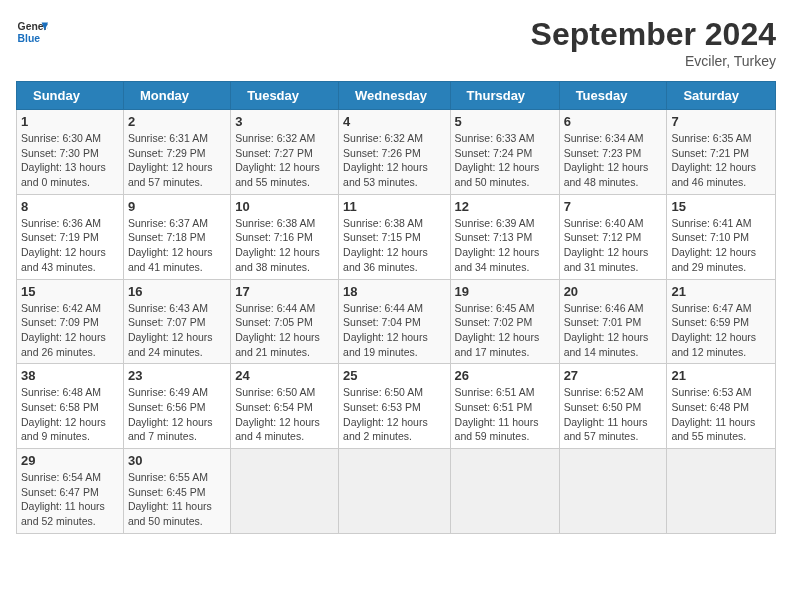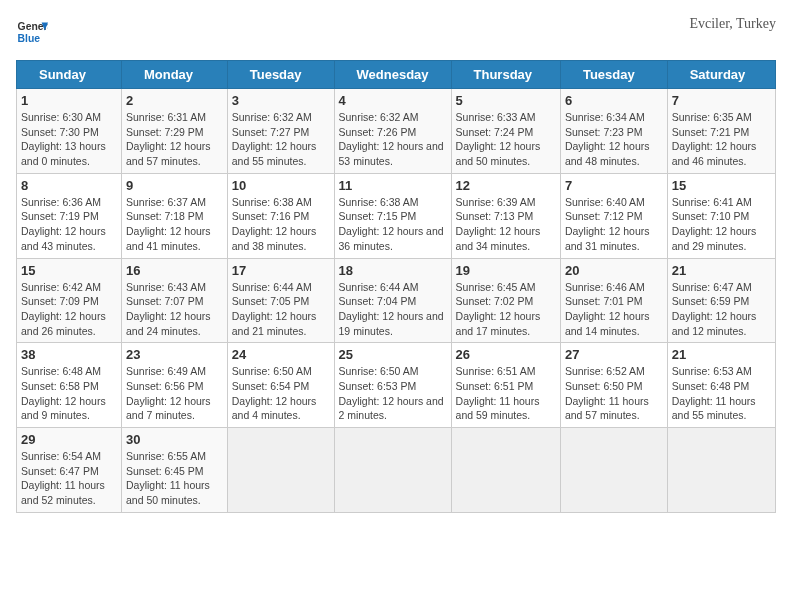--- a/index.html
+++ b/index.html
@@ -29,31 +29,30 @@
       text-align: right;
     }
     .month-title {
       font-size: 32px;
       font-weight: bold;
       color: #333;
     }
     .location {
       font-size: 14px;
       color: #555;
-      font-family: Liberation Serif, serif;
     }
     table {
       width: 100%;
       border-collapse: collapse;
       font-size: 11px;
     }
     thead tr th {
       background-color: #2980b9;
       color: #fff;
-      padding: 6px 22px;
+      padding: 6px 16px;
       text-align: left;
       font-size: 13px;
       font-weight: bold;
       border: 1px solid #2471a3;
     }
     tbody tr td {
       border: 1px solid #ccc;
       vertical-align: top;
       padding: 4px;
       height: 80px;
@@ -84,20 +83,21 @@
 
 <div class="header">
   <div class="logo">
     <svg class="logo-icon" viewBox="0 0 40 40">
       <text x="2" y="18" font-size="13" font-weight="bold" fill="#333" font-family="Arial">General</text>
       <text x="2" y="32" font-size="13" font-weight="bold" fill="#1a6fbe" font-family="Arial">Blue</text>
       <polygon points="32,8 40,8 36,18" fill="#1a6fbe"></polygon>
     </svg>
   </div>
   <div class="title-block">
+    <div class="month-title">September 2024</div>
     <div class="location">Evciler, Turkey</div>
   </div>
 </div>
 
 <table>
   <thead>
     <tr>
     <th>Sunday</th>
         <th>Monday</th>
         <th>Tuesday</th>

